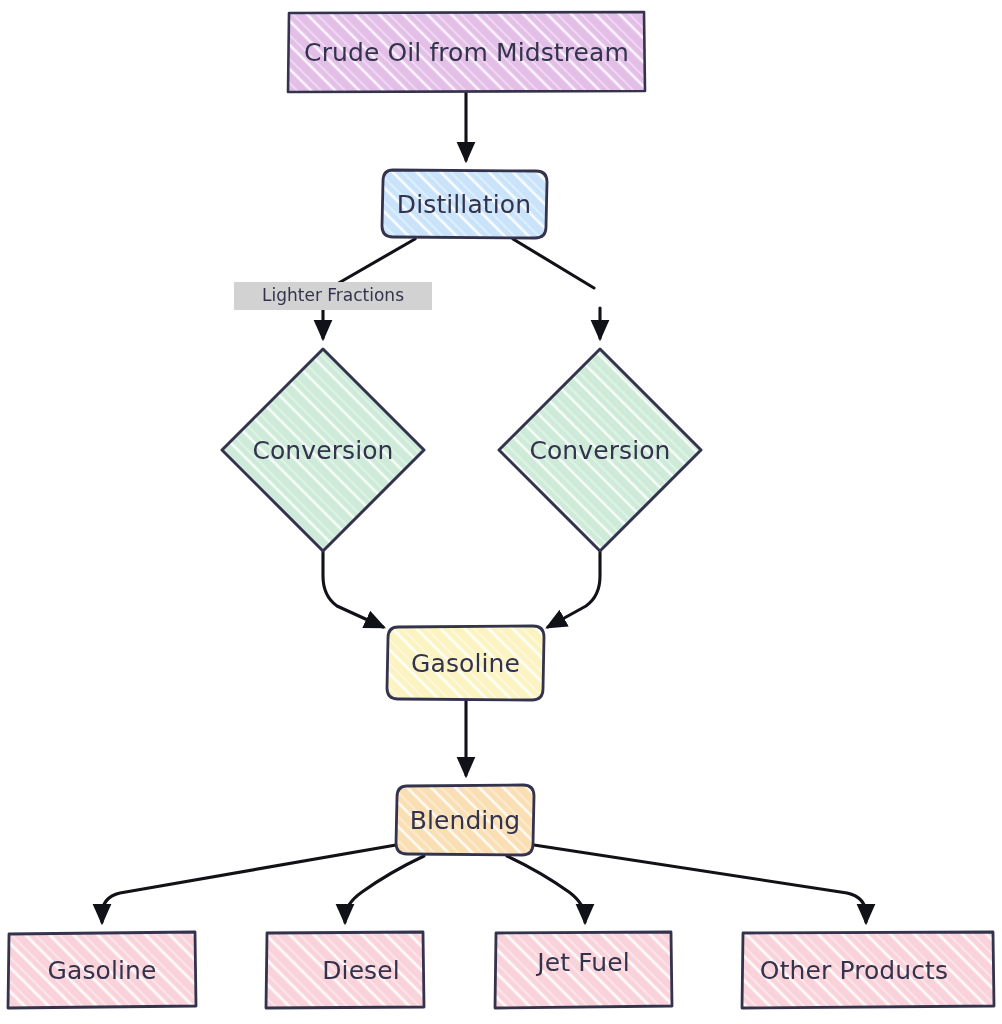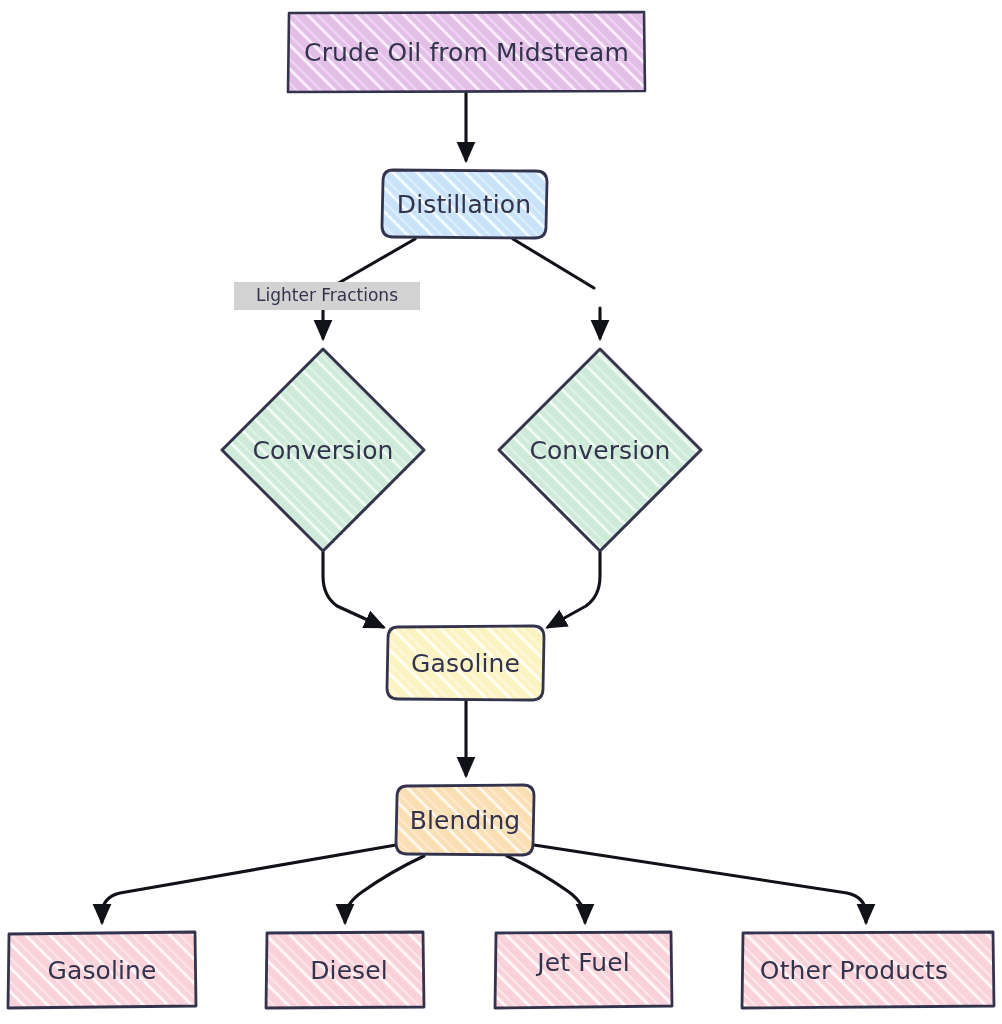--- a/index.html
+++ b/index.html
@@ -42,21 +42,21 @@
   }
   .edge-label {
     position: absolute;
     display: flex;
     align-items: center;
     justify-content: center;
     background: #d2d2d2;
     color: #33334d;
     font-size: 17px;
     font-family: "DejaVu Sans", sans-serif;
-    padding: 1px 3px;
+    padding: 1px 9px;
     white-space: nowrap;
     line-height: 1.25;
   }
 </style>
 </head>
 <body>
 
 <div id="diagram-root">
 
   <svg id="flow-svg" viewBox="0 0 1002 1024" xmlns="http://www.w3.org/2000/svg">
@@ -173,21 +173,21 @@
   <div class="node-label" style="left:222px; top:420px; width:202px; height:60px;">Conversion</div>
 
   <div class="node-label" style="left:499px; top:420px; width:202px; height:60px;">Conversion</div>
 
   <div class="node-label" style="left:387px; top:626px; width:157px; height:74px;">Gasoline</div>
 
   <div class="node-label" style="left:396px; top:785px; width:138px; height:70px;">Blending</div>
 
   <div class="node-label" style="left:8px; top:932px; width:188px; height:76px;">Gasoline</div>
 
-  <div class="node-label" style="left:270px; top:932px; width:158px; height:76px;border-radius:25px;">Diesel</div>
+  <div class="node-label" style="left:282px; top:932px; width:158px; height:76px;border-radius:25px;">Diesel</div>
 
   <div class="node-label" style="left:495px; top:932px; width:177px; height:60px;">Jet Fuel</div>
 
   <div class="node-label" style="left:706px; top:932px; width:296px; height:76px;">Other Products</div>
 
   <div class="edge-label" style="left:234px; top:282px; width:180px; height:26px;">Lighter Fractions</div>
 
 
 </div>
 

